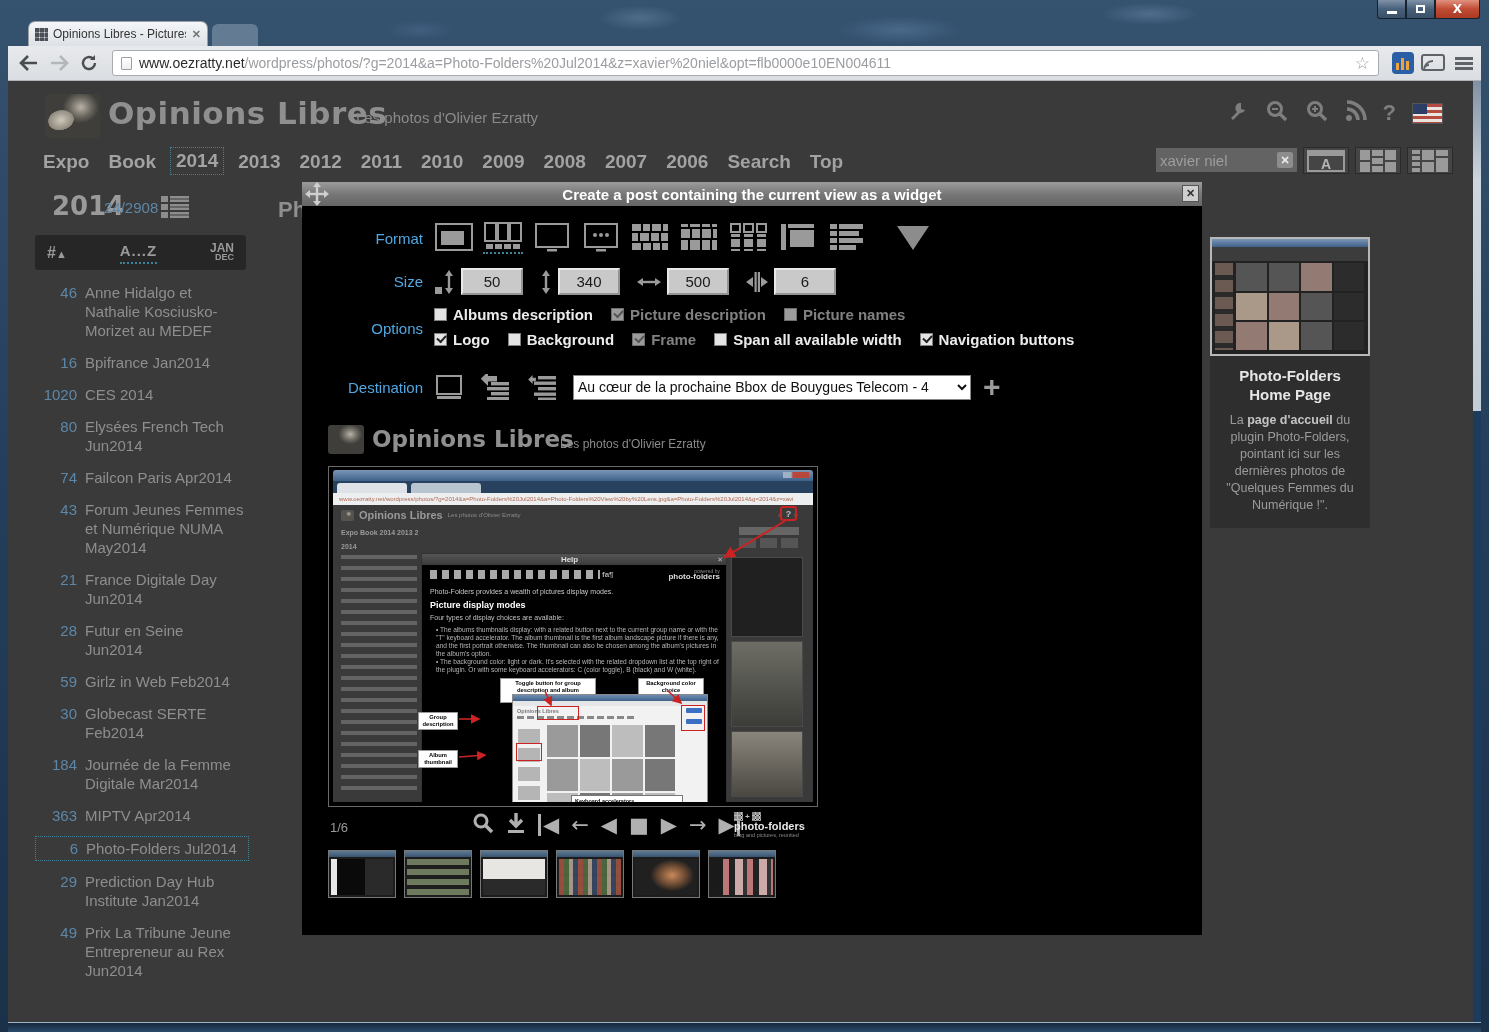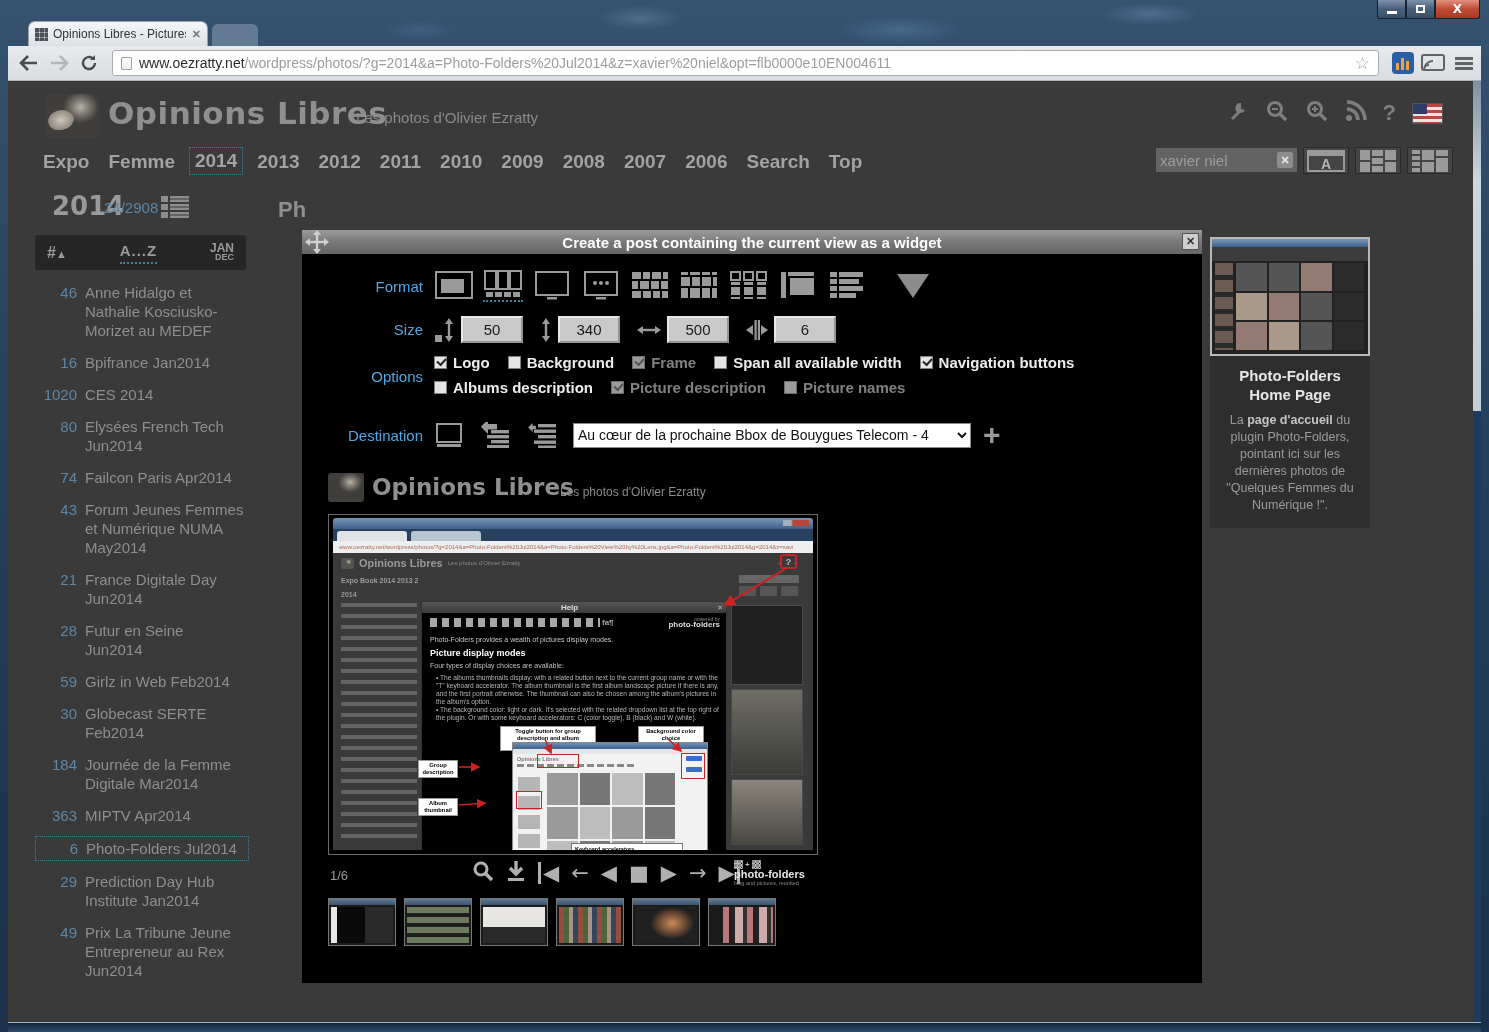--- a/index.html
+++ b/index.html
@@ -83,21 +83,21 @@
   #sort-date{color:#9a9a9a;text-align:right;line-height:9px;}
   #sort-date .jan{font-size:12px;font-weight:bold;display:block;}
   #sort-date .dec{font-size:9px;font-weight:bold;display:block;}
   #albums{left:27px;top:200px;width:214px;}
   .album{display:flex;margin-bottom:9px;padding:2px 4px;}
   .album .cnt{width:38px;text-align:right;color:#5d87a8;font-size:15px;flex:none;margin-right:8px;line-height:19px;}
   .album .ttl{color:#8e8e8e;font-size:15px;line-height:19px;}
   .album.sel{border:1px dotted #3d8296;}
   #page-heading-clip{left:270px;top:116px;font-size:22px;font-weight:bold;color:#8f8f8f;}
   
-  #modal{left:294px;top:101px;width:900px;height:753px;background:#000;z-index:5;margin-top:48px;}
+  #modal{left:294px;top:101px;width:900px;height:753px;background:#000;z-index:5;}
   #modal-titlebar{left:0;top:0;right:0;height:24px;background:linear-gradient(#9b9b9b,#757575 55%,#666);display:flex;align-items:center;}
   #modal-title{flex:1;text-align:center;color:#fff;font-weight:bold;font-size:15px;}
   #modal-move{left:2px;top:-1px;width:26px;height:26px;z-index:6;}
   #modal-close{right:3px;top:3px;width:17px;height:17px;background:#cfcfcf;border:1px solid #555;color:#333;
     font-size:11px;font-weight:bold;display:flex;align-items:center;justify-content:center;}
   .mrow{position:absolute;left:0;display:flex;align-items:center;}
   .mlabel{width:121px;text-align:right;color:#51a7e2;font-size:15px;flex:none;margin-right:11px;}
   #row-format{top:40px;}
   .fmt{width:40px;height:32px;margin-right:9px;display:flex;flex-direction:column;align-items:center;}
   .fmt svg{display:block;}
@@ -326,21 +326,21 @@
         <svg width="22" height="22" viewBox="0 0 22 22">
             <circle cx="4" cy="18" r="3" fill="#7e7e7e"></circle>
             <path d="M2 9 a11 11 0 0 1 11 11 M2 2 a18 18 0 0 1 18 18" stroke="#7e7e7e" stroke-width="3.6" fill="none"></path>
           </svg></span>
       <span class="hico" style="font-size:22px;font-weight:bold;color:#7e7e7e;">?</span>
       <span id="flag"></span>
     </div>
 
     <div id="main-nav" class="abs">
       <span class="nav-item">Expo</span>
-      <span class="nav-item">Femme</span>
+      <span class="nav-item">Book</span>
       <span class="nav-item sel">2014</span>
       <span class="nav-item">2013</span>
       <span class="nav-item">2012</span>
       <span class="nav-item">2011</span>
       <span class="nav-item">2010</span>
       <span class="nav-item">2009</span>
       <span class="nav-item">2008</span>
       <span class="nav-item">2007</span>
       <span class="nav-item">2006</span>
       <span class="nav-item">Search</span>
@@ -651,54 +651,54 @@
             </span>
           <input class="szinput" value="6" style="">
           </span>
       </div>
 
       <div class="mrow" id="row-options">
         <span class="mlabel" style="margin-top:14px;">Options</span>
         <div id="optlines">
           <div class="optline">
             <span class="opt">
+                <span class="cb"></span>
+                <span class="olabel">Albums description</span>
+              </span>
+            <span class="opt disabled">
+                <span class="cb checked"></span>
+                <span class="olabel">Picture description</span>
+              </span>
+            <span class="opt disabled">
+                <span class="cb"></span>
+                <span class="olabel">Picture names</span>
+              </span>
+          </div>
+          <div class="optline">
+            <span class="opt">
                 <span class="cb checked"></span>
                 <span class="olabel">Logo</span>
               </span>
             <span class="opt">
                 <span class="cb"></span>
                 <span class="olabel">Background</span>
               </span>
             <span class="opt disabled">
                 <span class="cb checked"></span>
                 <span class="olabel">Frame</span>
               </span>
             <span class="opt">
                 <span class="cb"></span>
                 <span class="olabel">Span all available width</span>
               </span>
             <span class="opt">
                 <span class="cb checked"></span>
                 <span class="olabel">Navigation buttons</span>
               </span>
           </div>
-          <div class="optline">
-            <span class="opt">
-                <span class="cb"></span>
-                <span class="olabel">Albums description</span>
-              </span>
-            <span class="opt disabled">
-                <span class="cb checked"></span>
-                <span class="olabel">Picture description</span>
-              </span>
-            <span class="opt disabled">
-                <span class="cb"></span>
-                <span class="olabel">Picture names</span>
-              </span>
-          </div>
         </div>
       </div>
 
       <div class="mrow" id="row-dest">
         <span class="mlabel">Destination</span>
         <span class="dico">
             <svg width="30" height="26" viewBox="0 0 30 26">
               <rect x="3" y="2" width="24" height="18" class="st"></rect>
               <rect x="3" y="22" width="24" height="3" class="fl"></rect>
             </svg>

